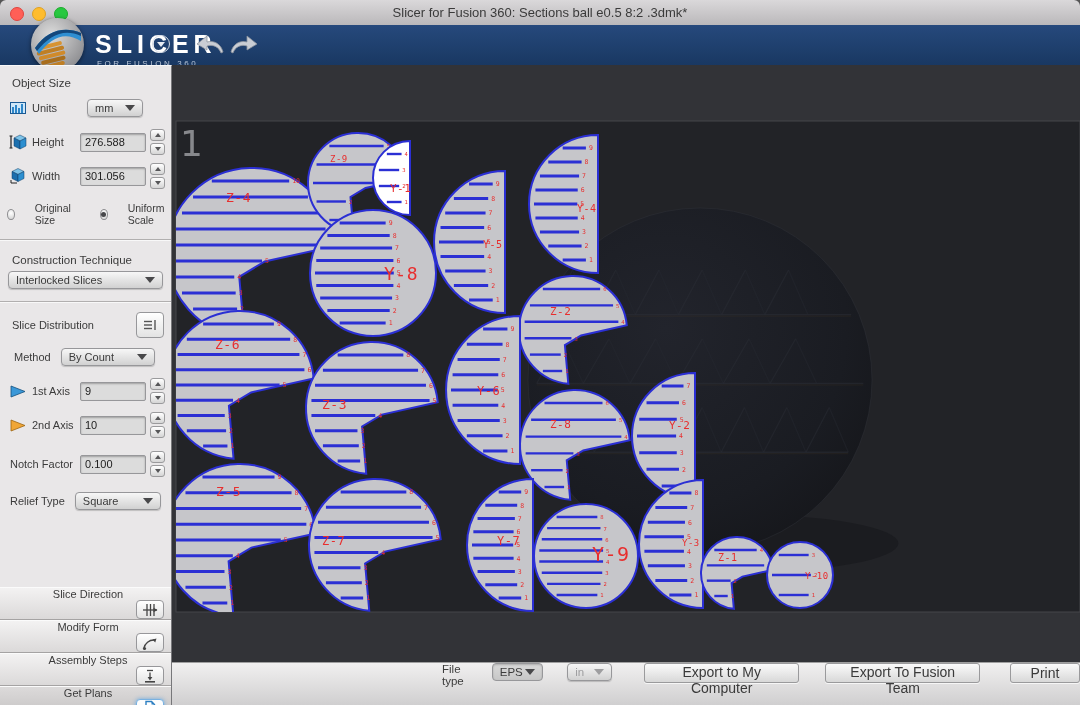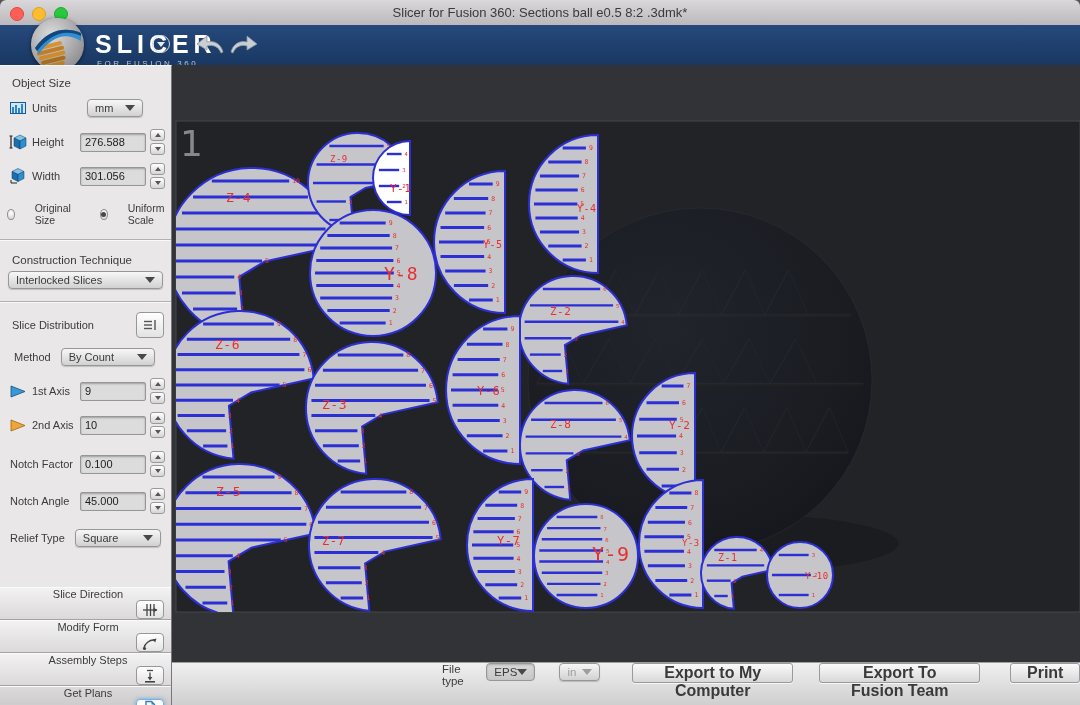--- a/index.html
+++ b/index.html
@@ -67,22 +67,22 @@
   .canvas{position:absolute;left:172px;top:65px;width:908px;height:597px;}
   
   .bottombar{position:absolute;left:172px;right:0;top:662px;height:43px;
              background:linear-gradient(#f1f0f0,#cfcecf);border-top:1px solid #9f9f9f;
              display:flex;font-size:11.5px;color:#3c3c3c;}
   .bb-label{margin-left:270px;}
   .dd-eps{width:58px;margin-left:13px;background:linear-gradient(#d9d9d9,#c7c7c7);box-shadow:inset 0 1px 2px rgba(0,0,0,.2);}
   .dd-in{width:50px;margin-left:24px;color:#9e9ea0;}
   .dd-in .dd-arrow{border-top-color:#9e9ea0;}
   .btn{height:20px;padding:0 16px;border:1px solid #9a9a9c;border-radius:3px;
-       background:linear-gradient(#fbfbfb,#d8d8d8);font-size:16px;color:#3a3a3a;
-       font-family:"Liberation Sans",sans-serif;box-shadow:0 1px 0 rgba(255,255,255,.7);font-weight:bold;}
+       background:linear-gradient(#fbfbfb,#d8d8d8);font-size:14px;color:#3a3a3a;
+       font-family:"Liberation Sans",sans-serif;box-shadow:0 1px 0 rgba(255,255,255,.7);}
   .btn.b1{margin-left:32px;}
   .btn.b2{margin-left:26px;}
   .btn.b3{margin-left:30px;min-width:70px;}
 </style>
 </head>
 <body>
 
 <div class="window">
 
   <div class="titlebar">
@@ -263,32 +263,20 @@
       <div class="stepper">
         <div class="step">
             <span class="tri-up"></span>
           </div>
         <div class="step">
             <span class="tri-down"></span>
           </div>
       </div>
     </div>
 
-    <div class="srow" style="margin-top:8px">
-      <span class="slabel" style="margin-left:2px">Notch Angle</span>
-      <input class="numfield" value="45.000" style="">
-      <div class="stepper">
-        <div class="step">
-            <span class="tri-up"></span>
-          </div>
-        <div class="step">
-            <span class="tri-down"></span>
-          </div>
-      </div>
-    </div>
 
     <div class="srow" style="margin-top:8px">
       <span class="slabel" style="margin-left:2px">Relief Type</span>
       <div class="dd" style="flex:1;margin-left:10px;margin-right:4px">
         <span>Square</span>
         <span class="dd-arrow"></span>
       </div>
     </div>
 
     <div class="bars">

